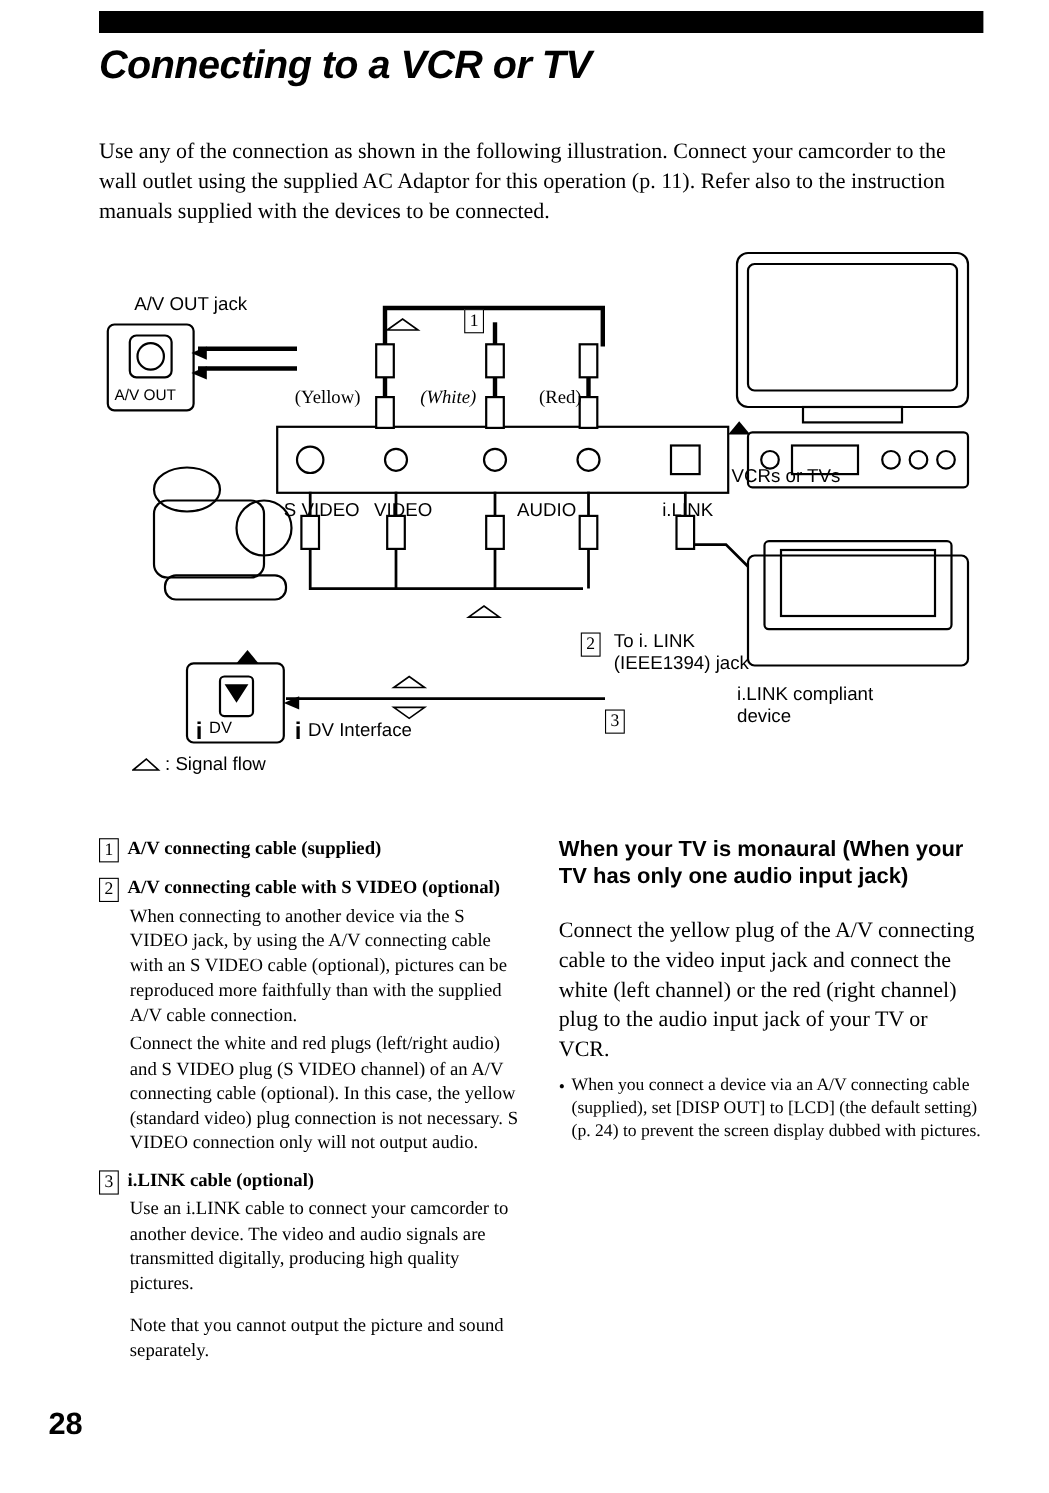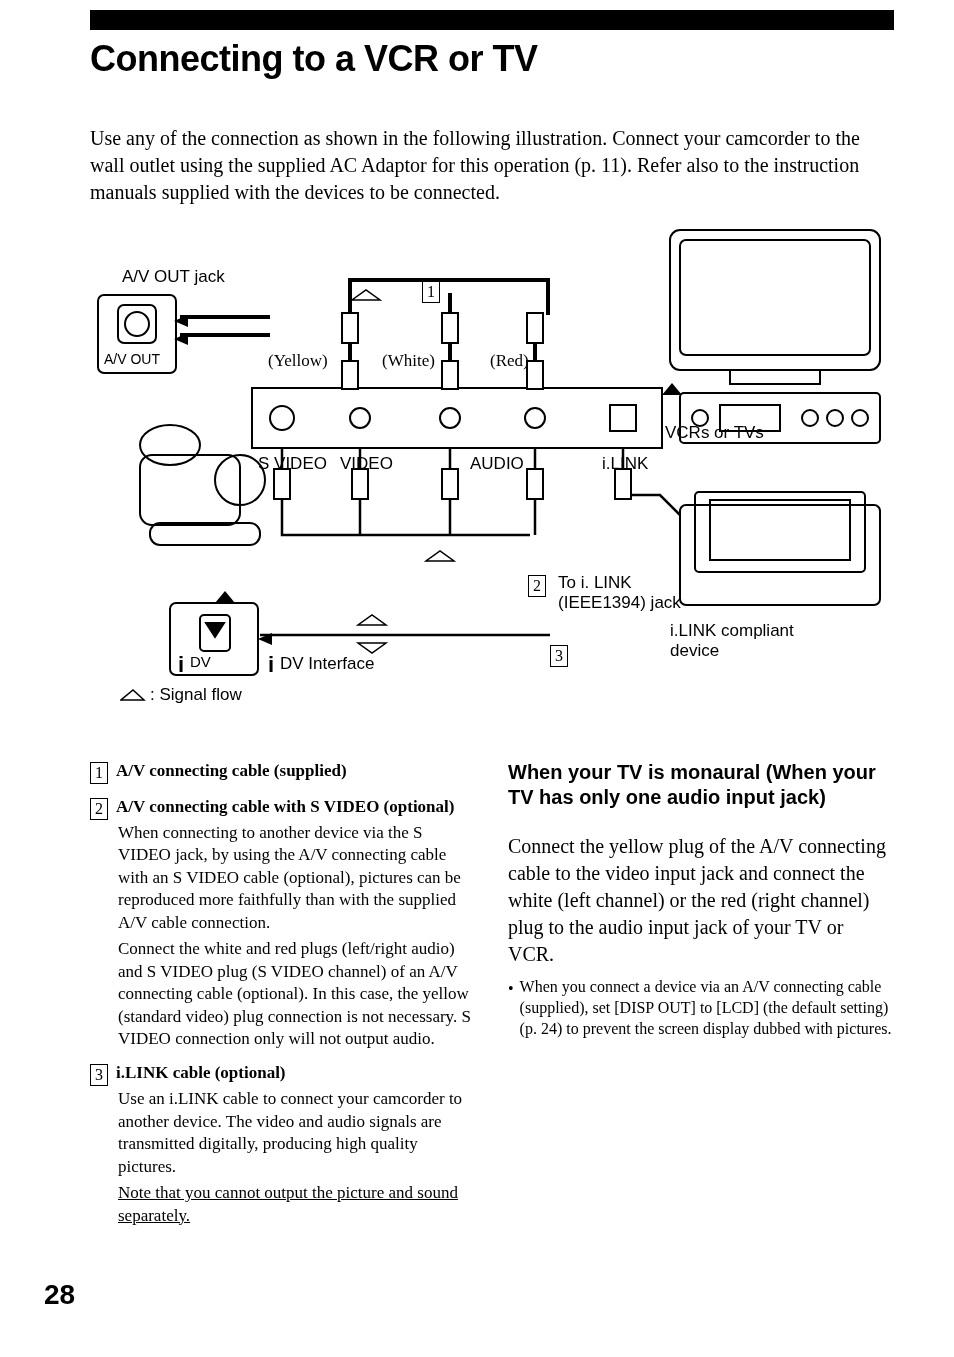--- a/index.html
+++ b/index.html
@@ -26,20 +26,21 @@
     background: #000;
   }
   .title {
     position: absolute;
     top: 38px;
     left: 90px;
     font-family: Arial, Helvetica, sans-serif;
     font-weight: 900;
     font-size: 36px;
     letter-spacing: -0.5px;
+    font-style: italic;
   }
   .intro {
     position: absolute;
     top: 125px;
     left: 90px;
     right: 60px;
     font-size: 20px;
     line-height: 1.35;
   }
   .diagram-box {
@@ -246,21 +247,21 @@
         <path d="M98 90 l-14 6 l14 6 z"></path>
         <path d="M98 108 l-14 6 l14 6 z"></path>
         <path d="M182 408 l-14 6 l14 6 z"></path>
       </g>
     </svg>
 
     <span class="label" style="top:42px; left:32px;">A/V OUT jack</span>
     <span class="label" style="top:126px; left:14px; font-size:14px;">A/V OUT</span>
 
     <span class="label" style="top:126px; left:178px; font-family:Georgia;">(Yellow)</span>
-    <span class="label" style="top:126px; left:292px; font-family:Georgia;">(White)</span>
+    <span class="label" style="top:126px; left:292px; font-family:Georgia;font-style:italic;">(White)</span>
     <span class="label" style="top:126px; left:400px; font-family:Georgia;">(Red)</span>
 
     <span class="label" style="top:56px; left:332px;"><span class="num-marker">1</span></span>
 
     <span class="label" style="top:229px; left:168px;">S VIDEO</span>
     <span class="label" style="top:229px; left:250px;">VIDEO</span>
     <span class="label" style="top:229px; left:380px;">AUDIO</span>
     <span class="label" style="top:229px; left:512px;">i.LINK</span>
 
     <span class="label" style="top:198px; left:575px;">VCRs or TVs</span>
@@ -308,21 +309,21 @@
         <div class="item-body">When connecting to another device via the S VIDEO jack, by using the A/V connecting cable with an S VIDEO cable (optional), pictures can be reproduced more faithfully than with the supplied A/V cable connection.</div>
         <div class="item-body" style="margin-top:4px;">Connect the white and red plugs (left/right audio) and S VIDEO plug (S VIDEO channel) of an A/V connecting cable (optional). In this case, the yellow (standard video) plug connection is not necessary. S VIDEO connection only will not output audio.</div>
       </div>
 
       <div class="block">
         <div class="item-row">
           <span class="num-marker">3</span>
           <span class="item-head">i.LINK cable (optional)</span>
         </div>
         <div class="item-body">Use an i.LINK cable to connect your camcorder to another device. The video and audio signals are transmitted digitally, producing high quality pictures.</div>
-        <div class="item-body" style="margin-top:4px;text-decoration:underline;">Note that you cannot output the picture and sound separately.</div>
+        <div class="item-body" style="margin-top:16px;">Note that you cannot output the picture and sound separately.</div>
       </div>
     </div>
 
     <div class="col">
       <div class="subhead">When your TV is monaural (When your TV has only one audio input jack)</div>
       <div style="font-size:20px; line-height:1.35;margin-top:23px;">Connect the yellow plug of the A/V connecting cable to the video input jack and connect the white (left channel) or the red (right channel) plug to the audio input jack of your TV or VCR.</div>
       <div class="bullet-row" style="margin-top:8px;">
         <span class="dot">•</span>
         <span>When you connect a device via an A/V connecting cable (supplied), set [DISP OUT] to [LCD] (the default setting) (p. 24) to prevent the screen display dubbed with pictures.</span>
       </div>

